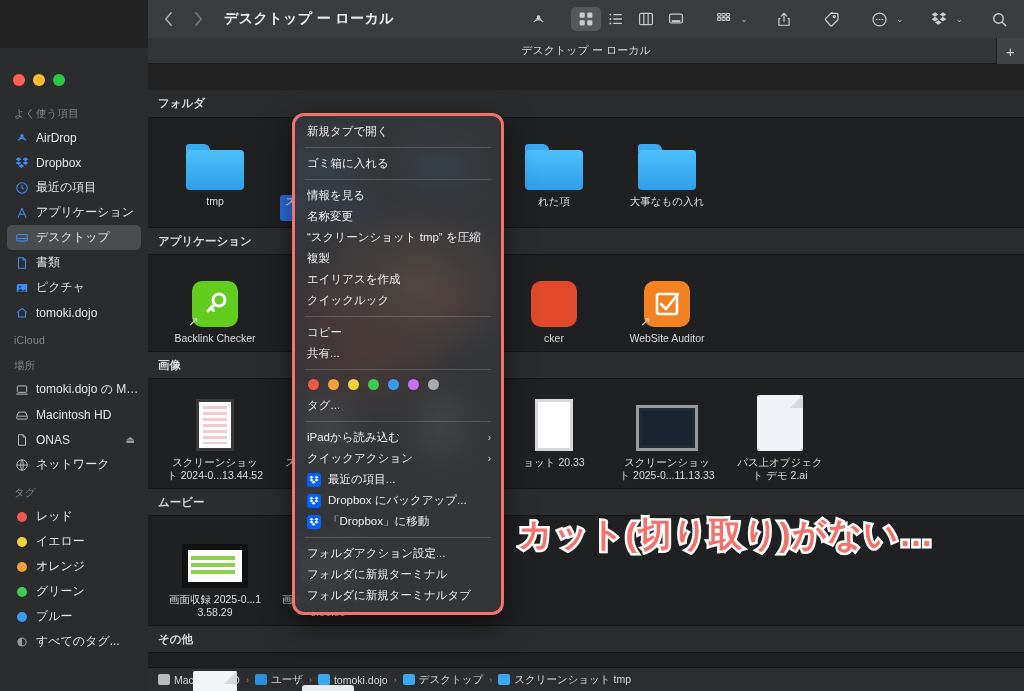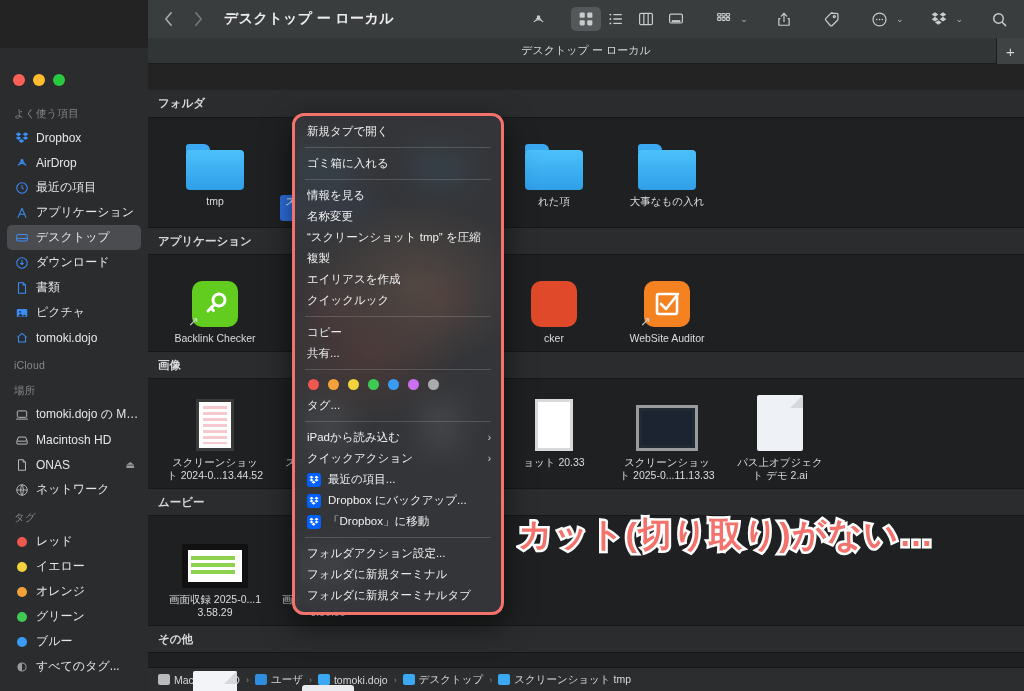--- a/index.html
+++ b/index.html
@@ -328,38 +328,38 @@
     <div class="traffic">
       <span class="tl red"></span>
       <span class="tl yellow"></span>
       <span class="tl green"></span>
     </div>
 
     <div class="sb-section">よく使う項目</div>
 
     <div class="sb-item">
       <span class="sb-ic">
-          <svg viewBox="0 0 24 24" fill="#3b8cf5">
-            <path d="M6 2L1 5.4l5 3.4 5-3.4L6 2zm12 0l-5 3.4 5 3.4 5-3.4L18 2zM1 12.2l5 3.4 5-3.4-5-3.4-5 3.4zm17-3.4l-5 3.4 5 3.4 5-3.4-5-3.4zM6 17.3l5 3.4 5-3.4-5-3.4-5 3.4z"></path>
-          </svg>
-        </span>
-      <span class="sb-label">Dropbox</span>
-    </div>
-    <div class="sb-item">
-      <span class="sb-ic">
           <svg viewBox="0 0 24 24" fill="none" stroke="#3b8cf5" stroke-width="2">
             <path d="M5 16a9 9 0 0114 0"></path>
             <path d="M8 12a5.5 5.5 0 018 0"></path>
             <circle cx="12" cy="8" r="1.8" fill="#3b8cf5"></circle>
           </svg>
         </span>
       <span class="sb-label">AirDrop</span>
     </div>
     <div class="sb-item">
       <span class="sb-ic">
+          <svg viewBox="0 0 24 24" fill="#3b8cf5">
+            <path d="M6 2L1 5.4l5 3.4 5-3.4L6 2zm12 0l-5 3.4 5 3.4 5-3.4L18 2zM1 12.2l5 3.4 5-3.4-5-3.4-5 3.4zm17-3.4l-5 3.4 5 3.4 5-3.4-5-3.4zM6 17.3l5 3.4 5-3.4-5-3.4-5 3.4z"></path>
+          </svg>
+        </span>
+      <span class="sb-label">Dropbox</span>
+    </div>
+    <div class="sb-item">
+      <span class="sb-ic">
           <svg viewBox="0 0 24 24" fill="none" stroke="#3b8cf5" stroke-width="1.8">
             <circle cx="12" cy="12" r="9"></circle>
             <path d="M12 7v5l3 2"></path>
           </svg>
         </span>
       <span class="sb-label">最近の項目</span>
     </div>
     <div class="sb-item">
       <span class="sb-ic">
           <svg viewBox="0 0 24 24" fill="none" stroke="#3b8cf5" stroke-width="1.8">
@@ -369,29 +369,20 @@
       <span class="sb-label">アプリケーション</span>
     </div>
     <div class="sb-item active">
       <span class="sb-ic">
           <svg viewBox="0 0 24 24" fill="none" stroke="#3b8cf5" stroke-width="1.8">
             <rect x="3" y="6" width="18" height="11" rx="2"></rect>
             <path d="M3 13h18"></path>
           </svg>
         </span>
       <span class="sb-label">デスクトップ</span>
-    </div>
-    <div class="sb-item">
-      <span class="sb-ic">
-          <svg viewBox="0 0 24 24" fill="none" stroke="#3b8cf5" stroke-width="1.8">
-            <circle cx="12" cy="12" r="9"></circle>
-            <path d="M12 7v8m0 0l-3-3m3 3l3-3"></path>
-          </svg>
-        </span>
-      <span class="sb-label">ダウンロード</span>
     </div>
     <div class="sb-item">
       <span class="sb-ic">
           <svg viewBox="0 0 24 24" fill="none" stroke="#3b8cf5" stroke-width="1.8">
             <path d="M6 3h8l4 4v14H6z"></path>
             <path d="M14 3v4h4"></path>
           </svg>
         </span>
       <span class="sb-label">書類</span>
     </div>

